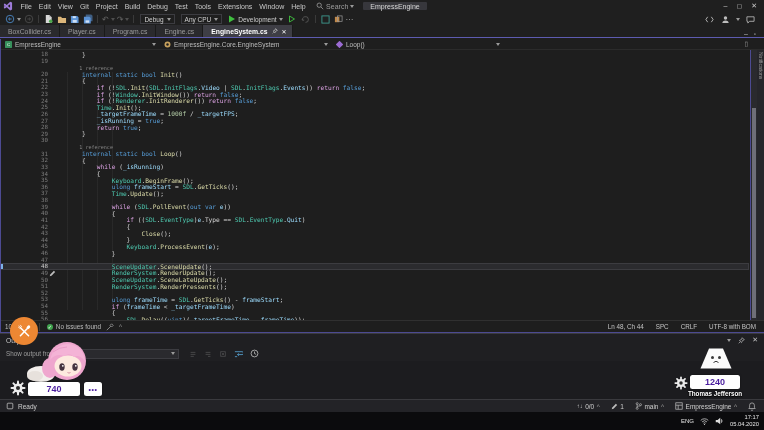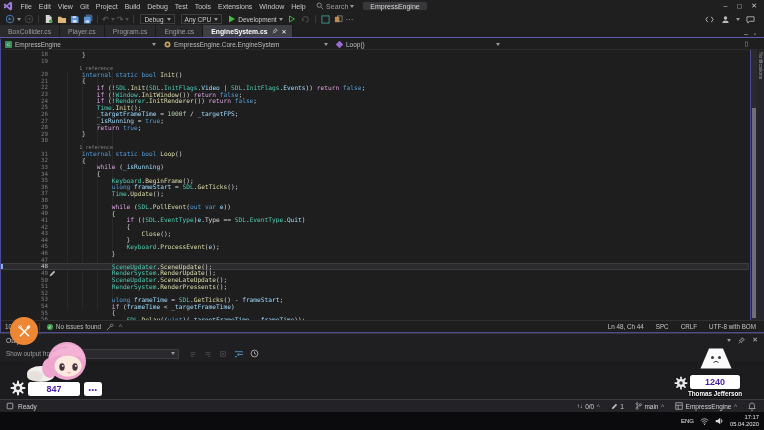--- a/index.html
+++ b/index.html
@@ -630,21 +630,21 @@
         <rect x="7" y="0.5" width="2" height="15" rx="1"></rect>
         <rect x="7" y="0.5" width="2" height="15" rx="1" transform="rotate(45 8 8)"></rect>
         <rect x="7" y="0.5" width="2" height="15" rx="1" transform="rotate(90 8 8)"></rect>
         <rect x="7" y="0.5" width="2" height="15" rx="1" transform="rotate(135 8 8)"></rect>
         <circle cx="8" cy="8" r="4.6"></circle>
       </g>
       <circle cx="8" cy="8" r="2" fill="#2a2a2a"></circle>
     </svg>
   </div>
   <div class="ov counter" style="left:28px;top:382px;width:52px;height:14px;">
-      <span>847</span>
+      <span>740</span>
     </div>
   <div class="ov counter" style="left:84px;top:382px;width:18px;height:14px;font-size:7px;letter-spacing:0.5px;">
       <span>•••</span>
     </div>
 
   <div class="ov" style="left:699px;top:347px;width:34px;height:23px;">
     <svg width="34" height="23" viewBox="0 0 34 23">
       <path d="M10 1.5 L24 1.5 L32.5 21.5 L1.5 21.5 Z" fill="#fbfbfb"></path>
       <circle cx="13.5" cy="10.5" r="1.5" fill="#3a3a3a"></circle>
       <circle cx="20.5" cy="10.5" r="1.5" fill="#3a3a3a"></circle>

